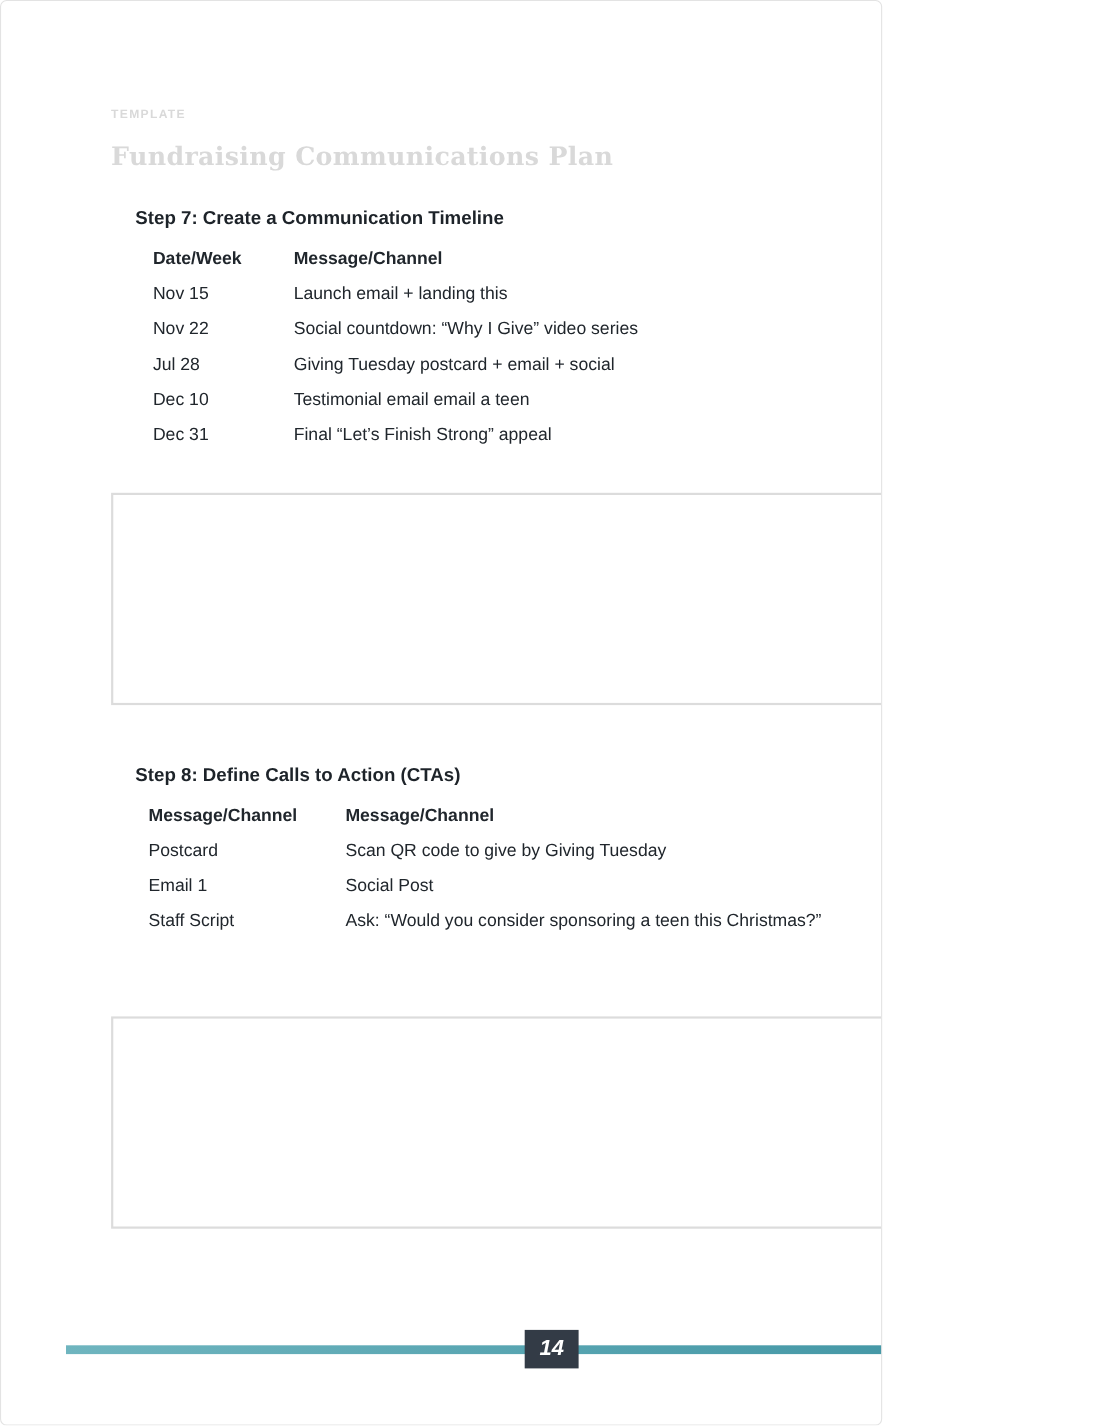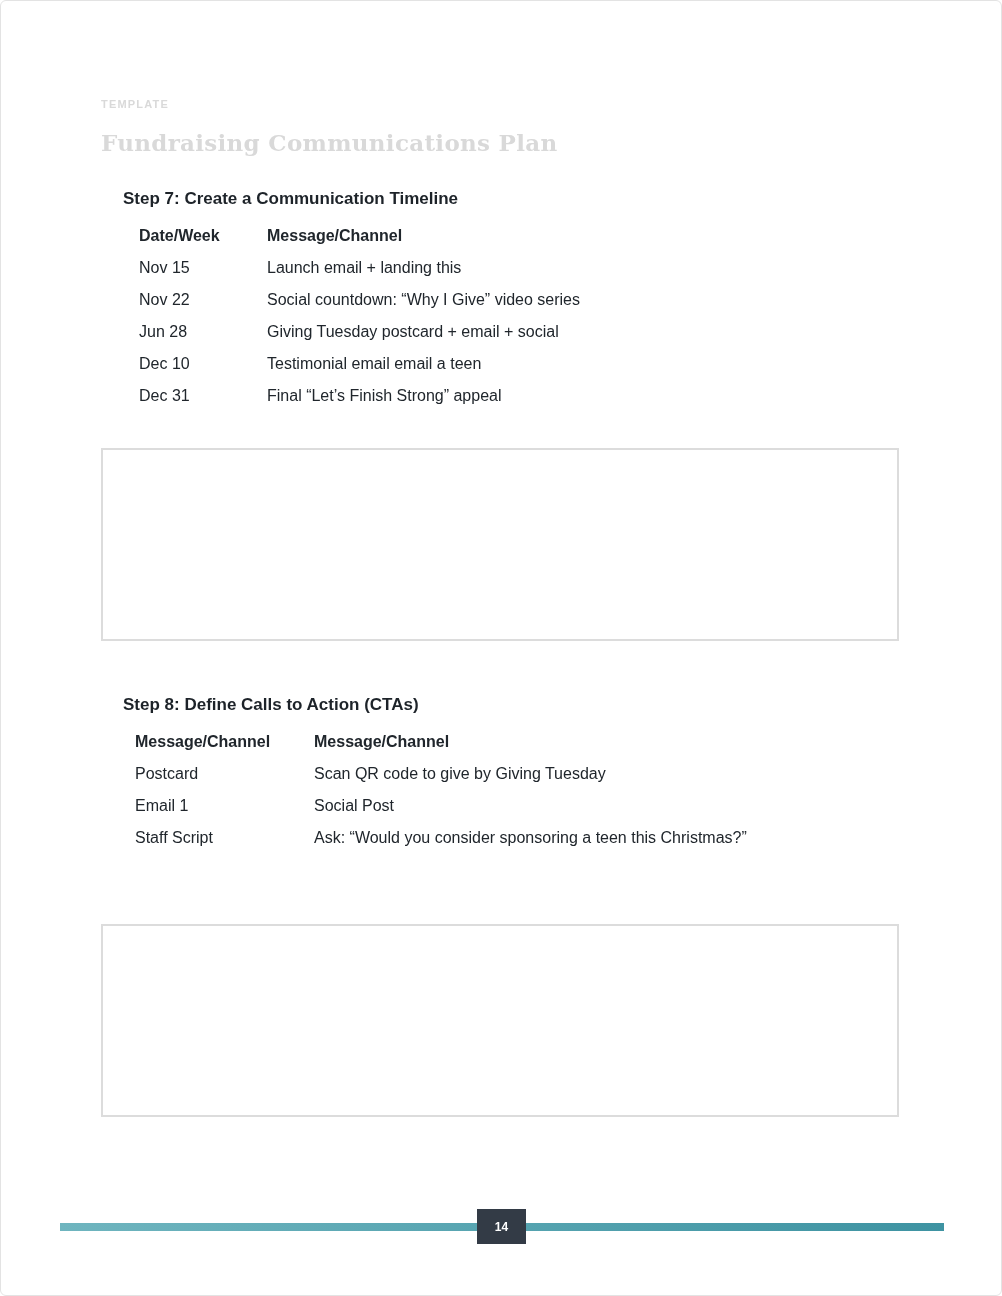--- a/index.html
+++ b/index.html
@@ -7,21 +7,21 @@
     --accent-teal-dark:#3e93a2;
     --footer-box:#333b46;
     --header-gray:#d9d9d9;
     --text:#20262c;
     --box-border:#dcdcdc;
     --page-border:#e3e3e3;
   }
   html,body{margin:0;padding:0;background:#fff;}
   .page{
     position:relative;
-    width:1002px;height:1296px;
+    width:802px;height:1296px;
     box-sizing:border-box;
     background:#fff;
     border:1px solid var(--page-border);
     border-radius:6px;
     font-family:"Liberation Sans",sans-serif;
     color:var(--text);
     overflow:hidden;
   }
   .doc-header{position:absolute;left:100px;top:97px;}
   .eyebrow{
@@ -63,21 +63,21 @@
   #notes-box-1{top:447px;}
   #notes-box-2{top:923px;}
   .footer-line{
     position:absolute;left:59px;top:1222px;width:884px;height:8px;
     background:linear-gradient(90deg,var(--accent-teal-light),var(--accent-teal-dark));
   }
   .page-number-box{
     position:absolute;left:476px;top:1208px;width:49px;height:35px;
     background:var(--footer-box);
     display:flex;align-items:center;justify-content:center;
-    color:#fff;font-weight:bold;font-size:12px;
+    color:#fff;font-weight:bold;font-size:20px;font-style:italic;
   }
 </style>
 </head>
 <body>
 
 <div class="page">
 
   <header class="doc-header">
     <div class="eyebrow">TEMPLATE</div>
     <h1 class="doc-title">Fundraising Communications Plan</h1>
@@ -88,21 +88,21 @@
   <div class="data-table" id="step7-table">
     <div class="th">Date/Week</div>
     <div class="th">Message/Channel</div>
 
     <div>Nov 15</div>
     <div>Launch email + landing this</div>
 
     <div>Nov 22</div>
     <div>Social countdown: “Why I Give” video series</div>
 
-    <div>Jun 28</div>
+    <div>Jul 28</div>
     <div>Giving Tuesday postcard + email + social</div>
 
     <div>Dec 10</div>
     <div>Testimonial email email a teen</div>
 
     <div>Dec 31</div>
     <div>Final “Let’s Finish Strong” appeal</div>
   </div>
 
   <div class="notes-box" id="notes-box-1"></div>

